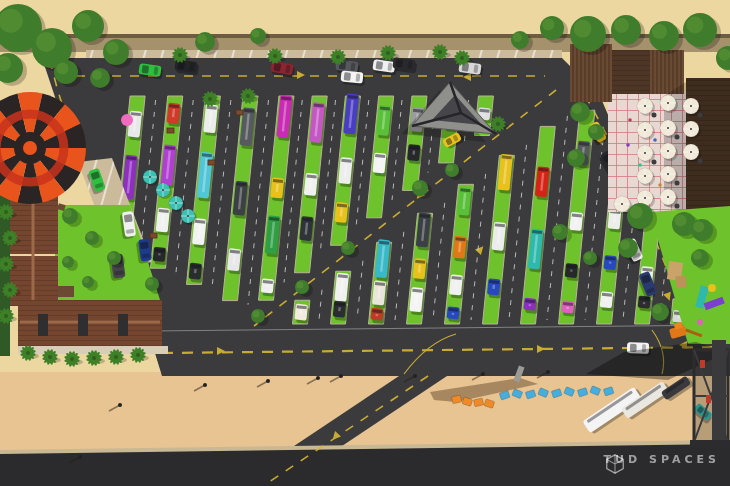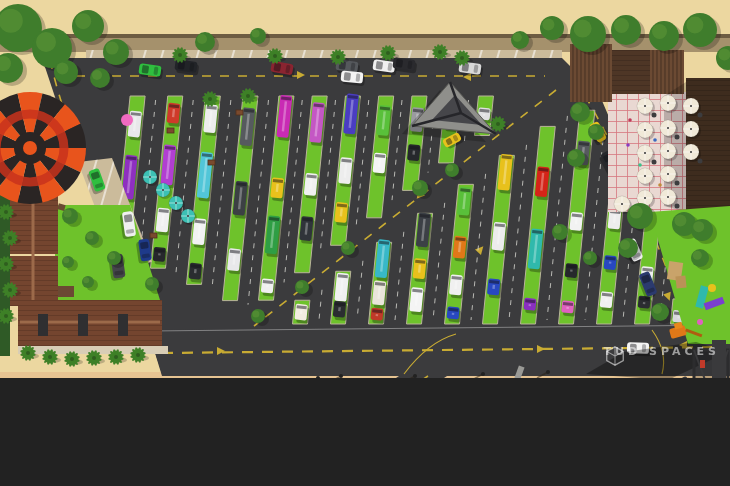--- a/index.html
+++ b/index.html
@@ -1,16 +1,16 @@
 <!DOCTYPE html>
 <html><head>
 <meta charset="utf-8">
 <style>
   html,body{margin:0;padding:0;background:#222;}
-  .stage{position:relative;width:730px;height:378px;overflow:hidden;background:#ecd7a0;font-family:"DejaVu Sans",sans-serif;}
+  .stage{position:relative;width:730px;height:486px;overflow:hidden;background:#ecd7a0;font-family:"DejaVu Sans",sans-serif;}
   .stage svg{position:absolute;left:0;top:0;}
   .watermark{position:absolute;right:10px;bottom:20px;display:flex;align-items:center;gap:8px;
     font-family:"DejaVu Sans",sans-serif;font-size:11px;font-weight:bold;letter-spacing:4px;
     color:rgba(255,255,255,0.55);user-select:none;}
 </style>
 </head>
 <body>
 
 <div class="stage">
 <svg id="scene" width="730" height="486" viewBox="0 0 730 486">

